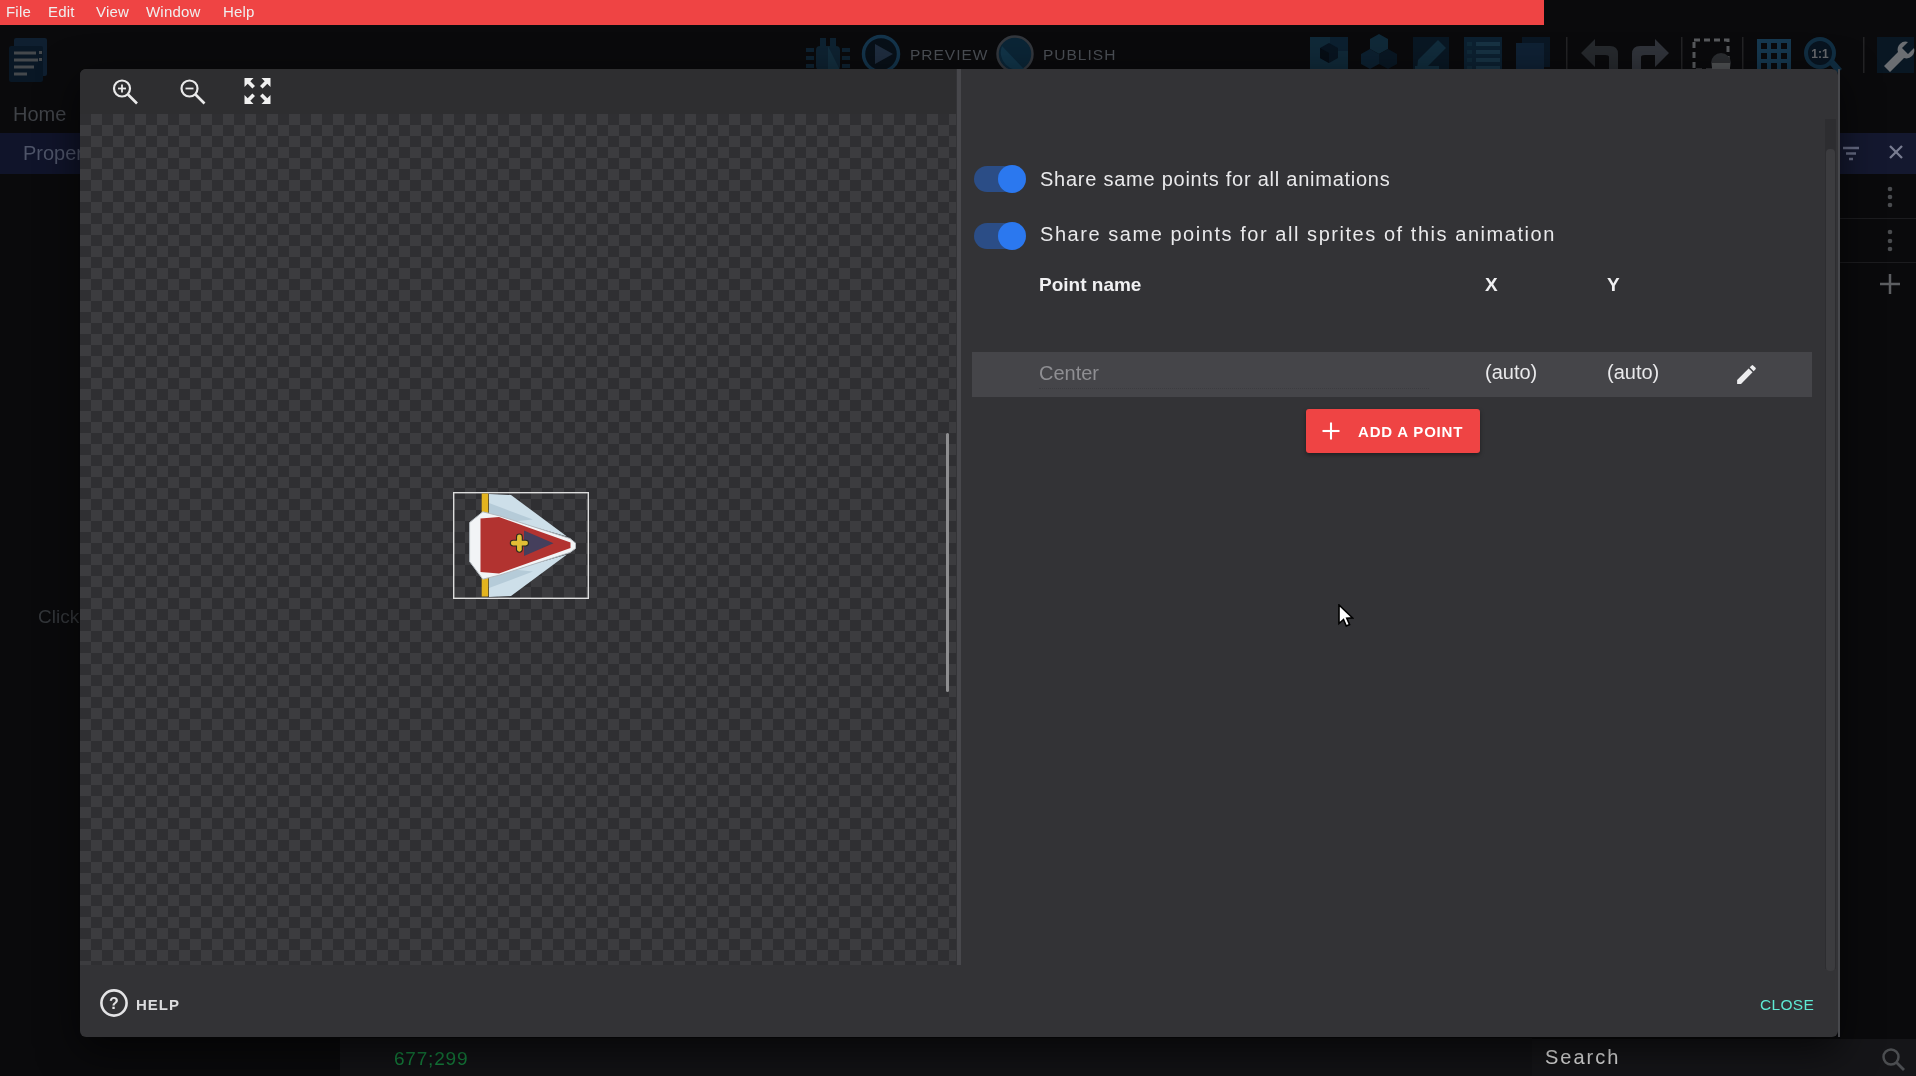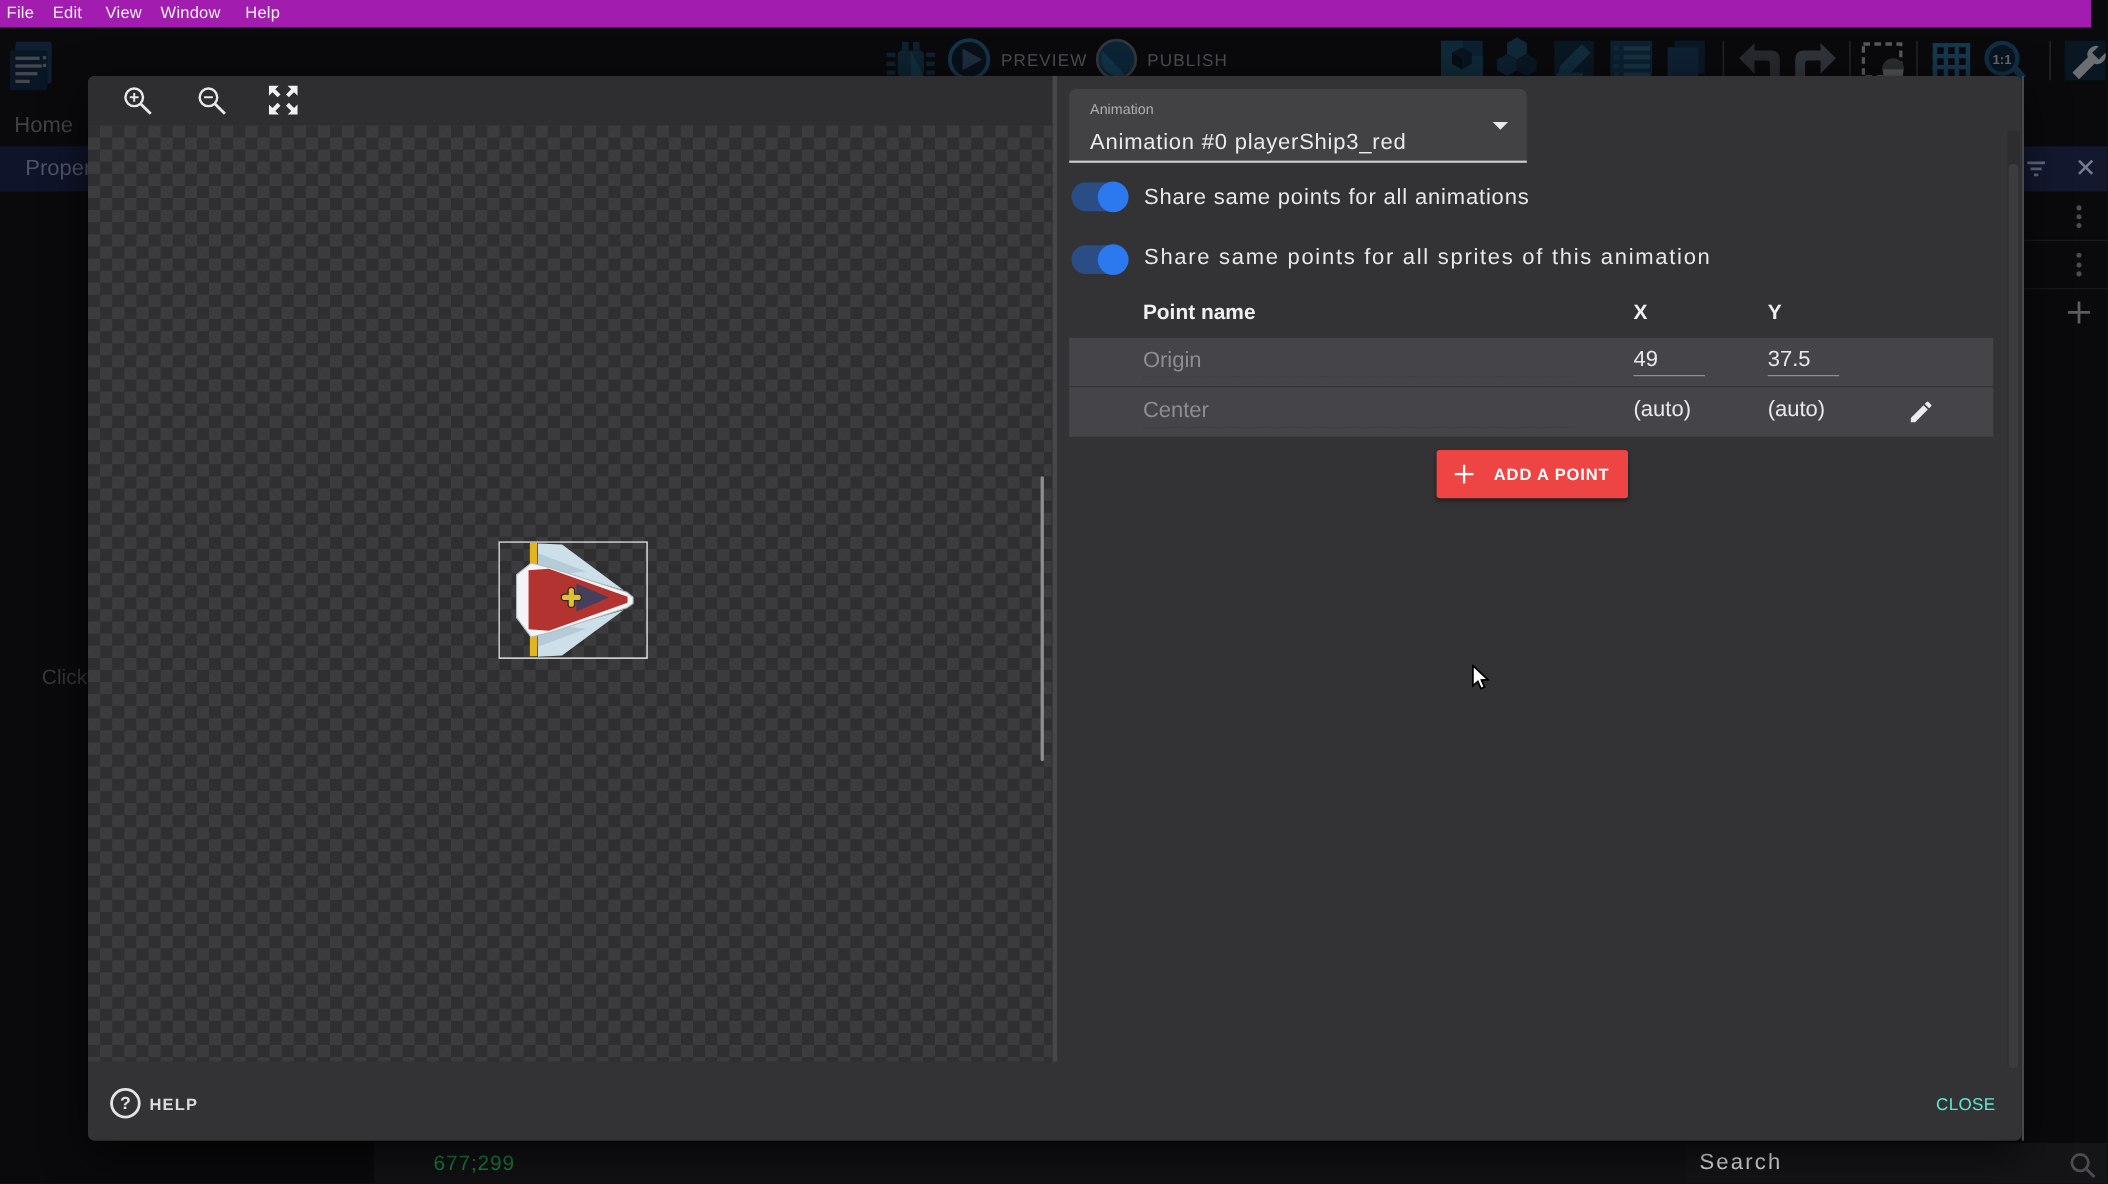--- a/index.html
+++ b/index.html
@@ -1,19 +1,19 @@
 <!DOCTYPE html>
 <html><head>
 <meta charset="utf-8">
 <style>
   html,body{margin:0;padding:0;background:#0a0a0c;}
   body{width:1916px;height:1076px;overflow:hidden;font-family:"Liberation Sans",sans-serif;position:relative;}
   .abs{position:absolute;}
   
-  #menubar{left:0;top:0;width:1901px;height:25px;background:#a21caf;color:#efefef;font-size:15px;letter-spacing:.2px;}
+  #menubar{left:0;top:0;width:1544px;height:25px;background:#ef4444;color:#efefef;font-size:15px;letter-spacing:.2px;}
   #menubar span{position:absolute;top:3px;}
   #leftcol-home{left:13px;top:103px;font-size:20px;color:#3f4247;}
   #prop-row{left:0;top:133px;width:80px;height:41px;background:#10142a;overflow:hidden;}
   #prop-row span{position:absolute;left:23px;top:9px;font-size:20px;color:#4e5468;white-space:nowrap;}
   #leftcol-click{left:38px;top:606px;width:42px;overflow:hidden;font-size:19px;color:#33363a;white-space:nowrap;}
   
   #robj-head{left:1839px;top:133px;width:77px;height:41px;background:#14182f;}
   .rsep{background:#1c1c1f;height:1px;left:1839px;width:77px;}
   
   #coords{left:394px;top:1048px;font-size:19px;letter-spacing:.8px;color:#15803d;}
@@ -265,48 +265,34 @@
           <line x1="60.2" y1="51.1" x2="72.6" y2="51.1"></line>
           <line x1="66.4" y1="44.9" x2="66.4" y2="57.3"></line>
         </g>
         <g stroke="#e2be35" stroke-width="4.7" stroke-linecap="round">
           <line x1="60.2" y1="51.1" x2="72.6" y2="51.1"></line>
           <line x1="66.4" y1="44.9" x2="66.4" y2="57.3"></line>
         </g>
       </svg>
     </div>
 
-    <div class="abs field" id="fld-anim">
-      <div class="lab">Animation</div>
-      <div class="val">Animation #0 playerShip3_red</div>
-      <div class="underline"></div>
-      <div class="arr"></div>
-    </div>
 
     <div class="abs switch" style="left:894px;top:97px;">
       <div class="knob"></div>
     </div>
     <div class="abs toglab" style="left:960px;top:99px;letter-spacing:.75px;">Share same points for all animations</div>
     <div class="abs switch" style="left:894px;top:153.5px;">
       <div class="knob"></div>
     </div>
     <div class="abs toglab" style="left:960px;top:154px;letter-spacing:1.55px;text-align:center;">Share same points for all sprites of this animation</div>
 
     <div class="abs th" style="left:959px;top:205px;">Point name</div>
     <div class="abs th" style="left:1405px;top:205px;">X</div>
     <div class="abs th" style="left:1527px;top:205px;">Y</div>
 
-    <div class="abs row" style="top:238px;height:44px;">
-      <div class="cell greyc" style="left:67px;top:10px;">Origin</div>
-      <div class="cell whitec" style="left:513px;top:9px;">49</div>
-      <div class="cell whitec" style="left:635px;top:9px;">37.5</div>
-      <div class="dotline" style="left:67px;top:35px;width:390px;"></div>
-      <div class="vline" style="left:513px;top:34px;width:65px;"></div>
-      <div class="vline" style="left:635px;top:34px;width:65px;"></div>
-    </div>
     <div class="abs row" style="top:283px;height:45px;">
       <div class="cell greyc" style="left:67px;top:10px;">Center</div>
       <div class="cell whitec" style="left:513px;top:9px;">(auto)</div>
       <div class="cell whitec" style="left:635px;top:9px;">(auto)</div>
       <div class="dotline" style="left:67px;top:36px;width:390px;"></div>
       <div class="abs" id="pencil" style="left:762px;top:10px;">
         <svg width="25" height="25" viewBox="0 0 24 24">
           <path fill="#ececee" d="M3 17.25V21h3.75L17.81 9.94l-3.75-3.75L3 17.25zM20.71 7.04c.39-.39.39-1.02 0-1.41l-2.34-2.34a.9959.9959 0 0 0-1.41 0l-1.83 1.83 3.75 3.75 1.83-1.83z"></path>
         </svg>
       </div>

